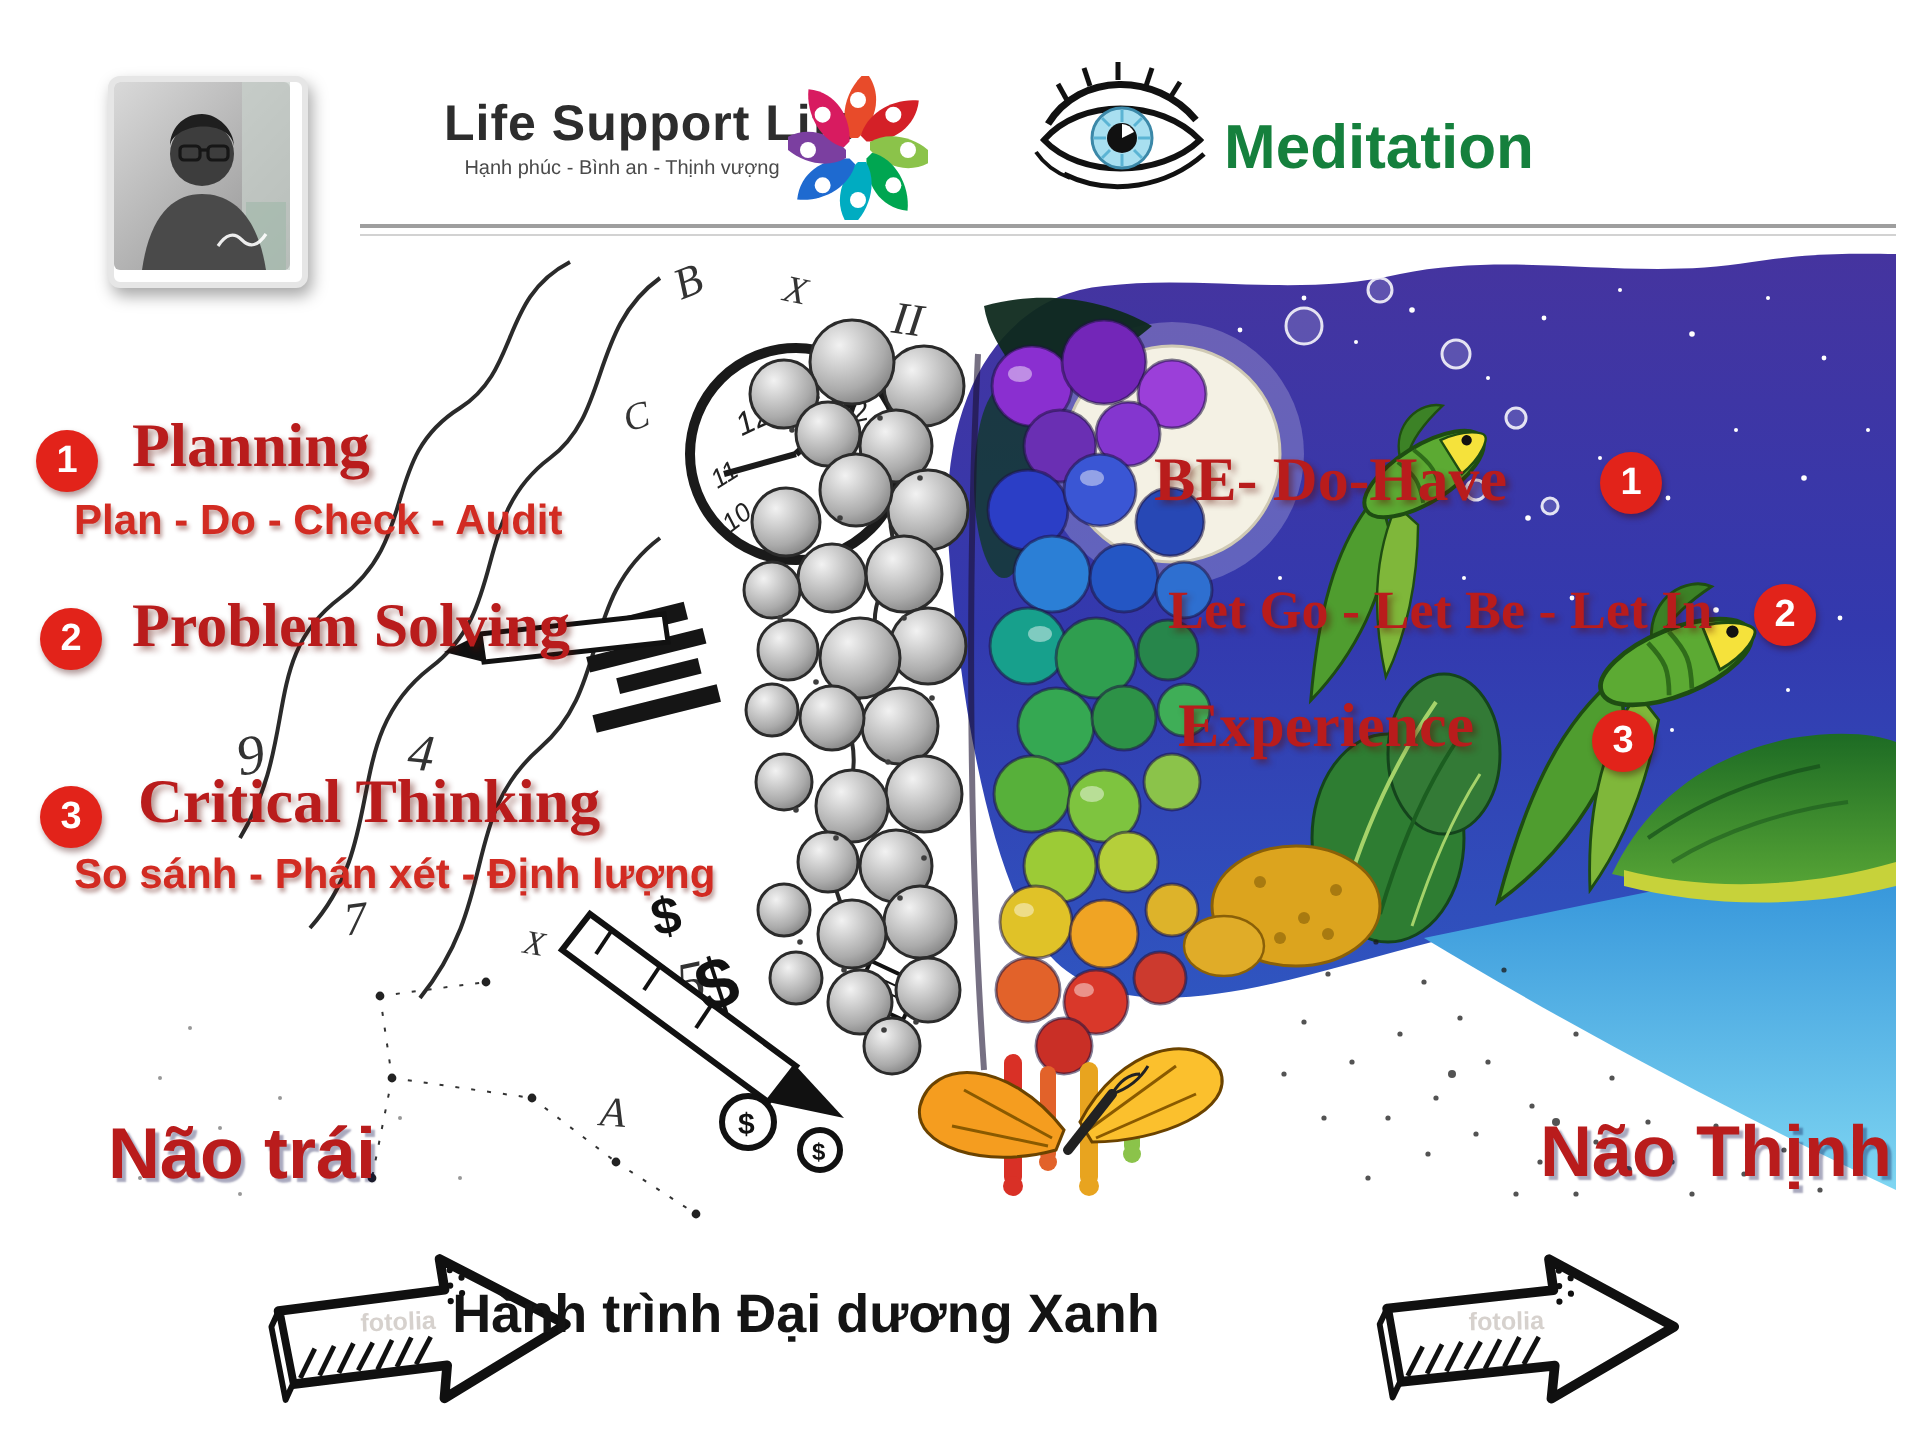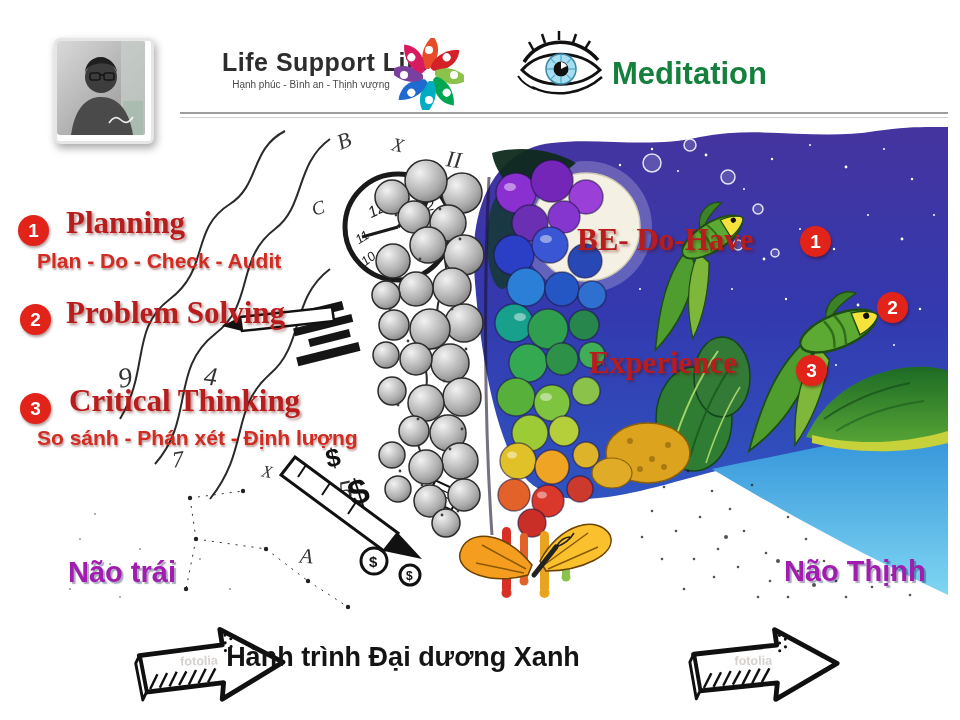--- a/index.html
+++ b/index.html
@@ -25,22 +25,22 @@
   .artwork{position:absolute;left:0;top:0;}
 
   
   .badge{width:31px;height:31px;border-radius:50%;background:#e2231a;color:#fff;
     font-size:19px;font-weight:700;display:flex;align-items:center;justify-content:center;
     box-shadow:1px 2px 3px rgba(60,0,0,.4);}
   .red-title{color:#b91c1c;font-weight:700;font-size:31px;
     text-shadow:2px 2px 3px rgba(90,10,0,.45);font-family:Liberation Serif, serif;}
   .red-sub{color:#d22b22;font-weight:700;font-size:21px;
     text-shadow:1px 2px 2px rgba(90,10,0,.4);}
-  .blue-caption{color:#a21caf;font-weight:700;font-size:29px;
-    text-shadow:2px 2px 1px rgba(10,10,70,.35);margin-left:14px;}
+  .blue-caption{color:#b91c1c;font-weight:700;font-size:36px;
+    text-shadow:2px 2px 1px rgba(10,10,70,.35);}
 
   
   .footer-title{left:0;top:642px;width:806px;text-align:center;
     font-size:27px;font-weight:700;color:#141414;}
   .arrow-left{left:130px;top:622px;transform:rotate(-2deg);}
   .arrow-right{left:684px;top:622px;transform:rotate(-1deg);}
 </style>
 </head>
 <body>
 
@@ -515,20 +515,21 @@
     <div class="abs badge" style="left:20px;top:185px">2</div>
     <div class="abs red-title nowrap" style="left:66px;top:176px">Problem Solving</div>
 
     <div class="abs badge" style="left:20px;top:274px">3</div>
     <div class="abs red-title nowrap" style="left:69px;top:264px">Critical Thinking</div>
     <div class="abs red-title nowrap" style="left:577px;top:103px">BE- Do-Have</div>
 
     <div class="abs red-sub nowrap" style="left:37px;top:307px">So sánh - Phán xét - Định lượng</div>
     <div class="abs badge" style="left:800px;top:107px">1</div>
 
+    <div class="abs red-title nowrap" style="left:584px;top:171px;font-size:27px">Let Go - Let Be - Let In</div>
     <div class="abs badge" style="left:877px;top:173px">2</div>
 
     <div class="abs red-title nowrap" style="left:589px;top:226px">Experience</div>
     <div class="abs badge" style="left:796px;top:236px">3</div>
 
     <div class="abs blue-caption nowrap" style="left:54px;top:437px">Não trái</div>
     <div class="abs blue-caption nowrap" style="left:770px;top:436px">Não Thịnh</div>
   </div>
 
   <div class="abs arrow-left">

